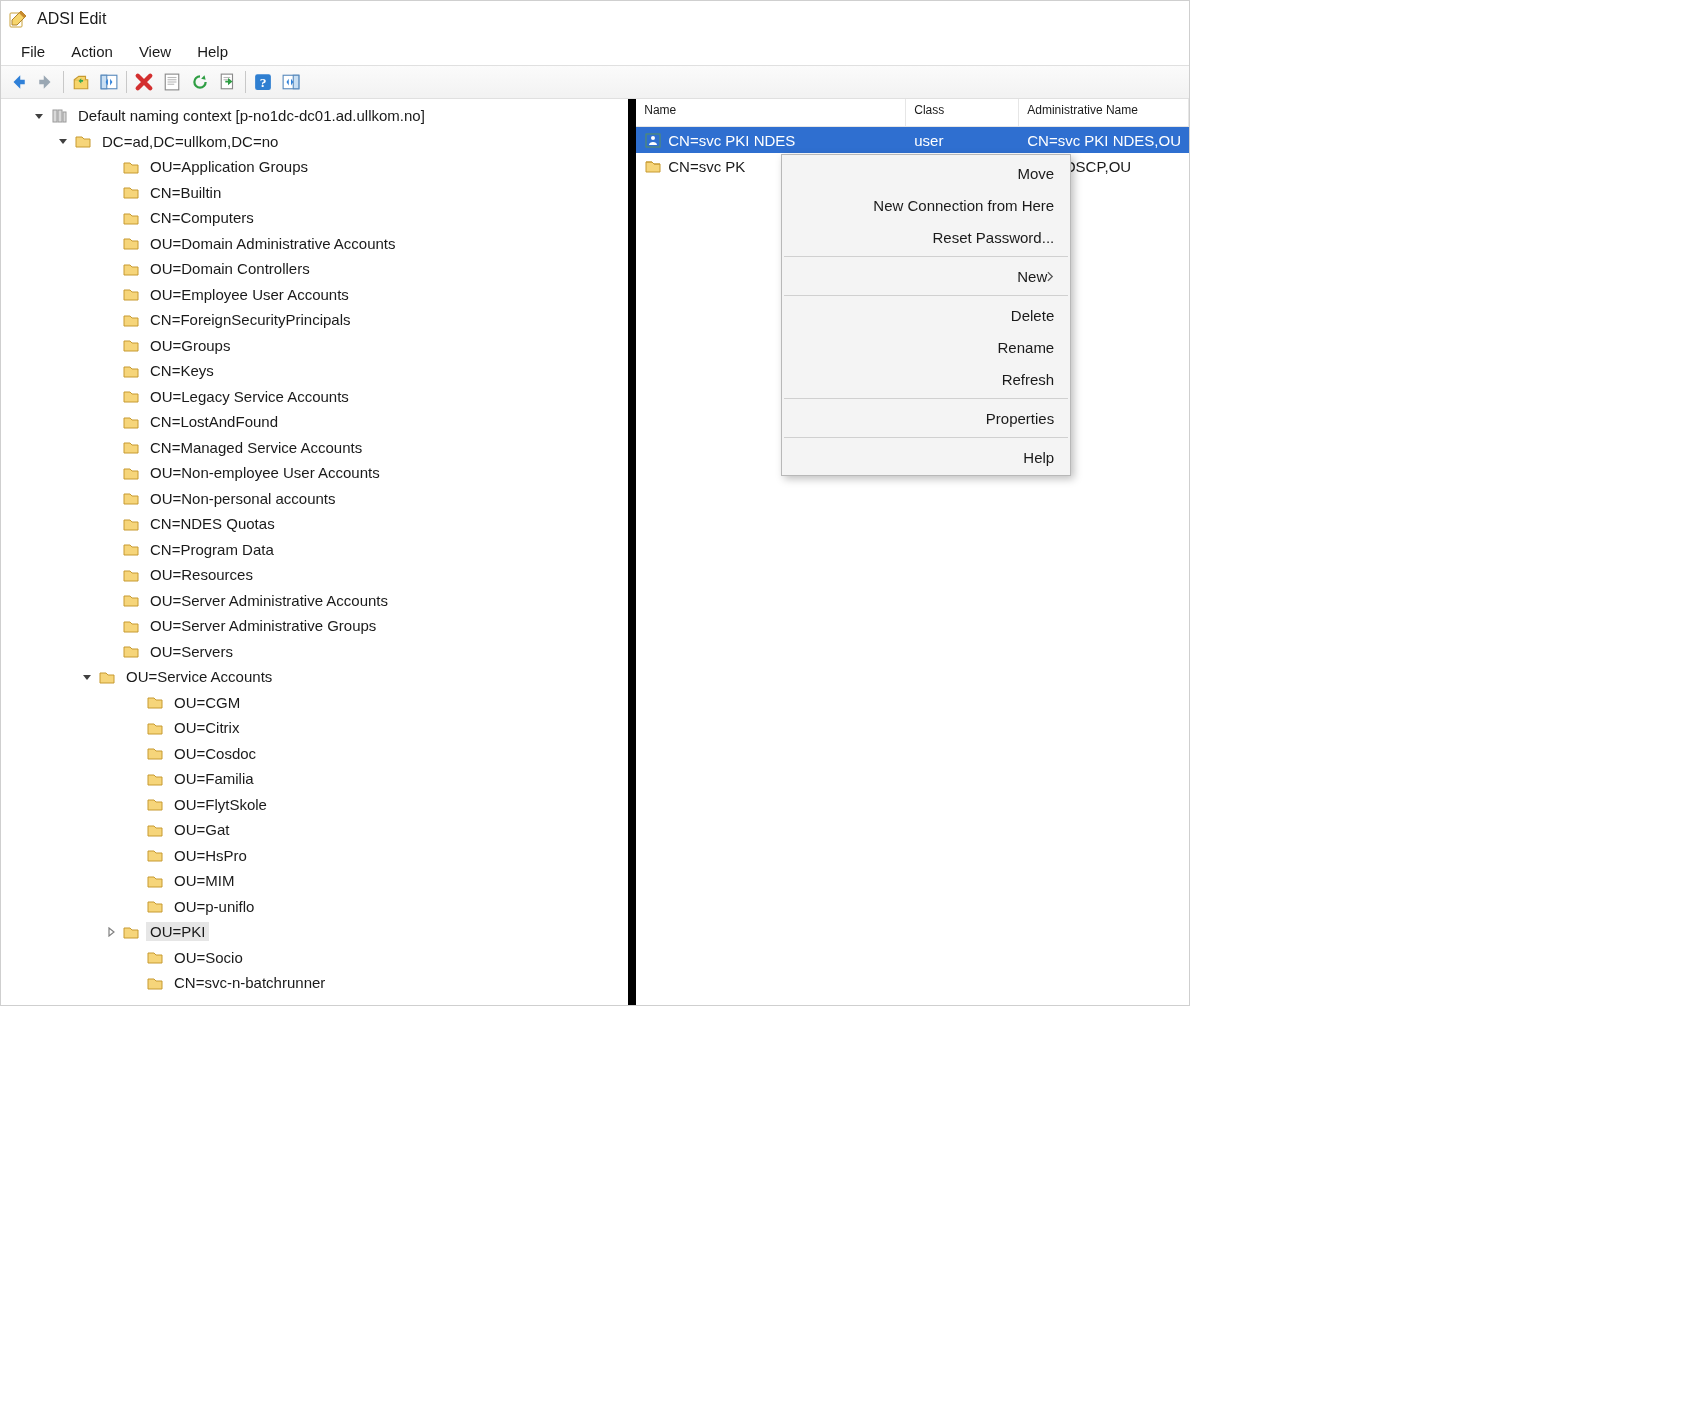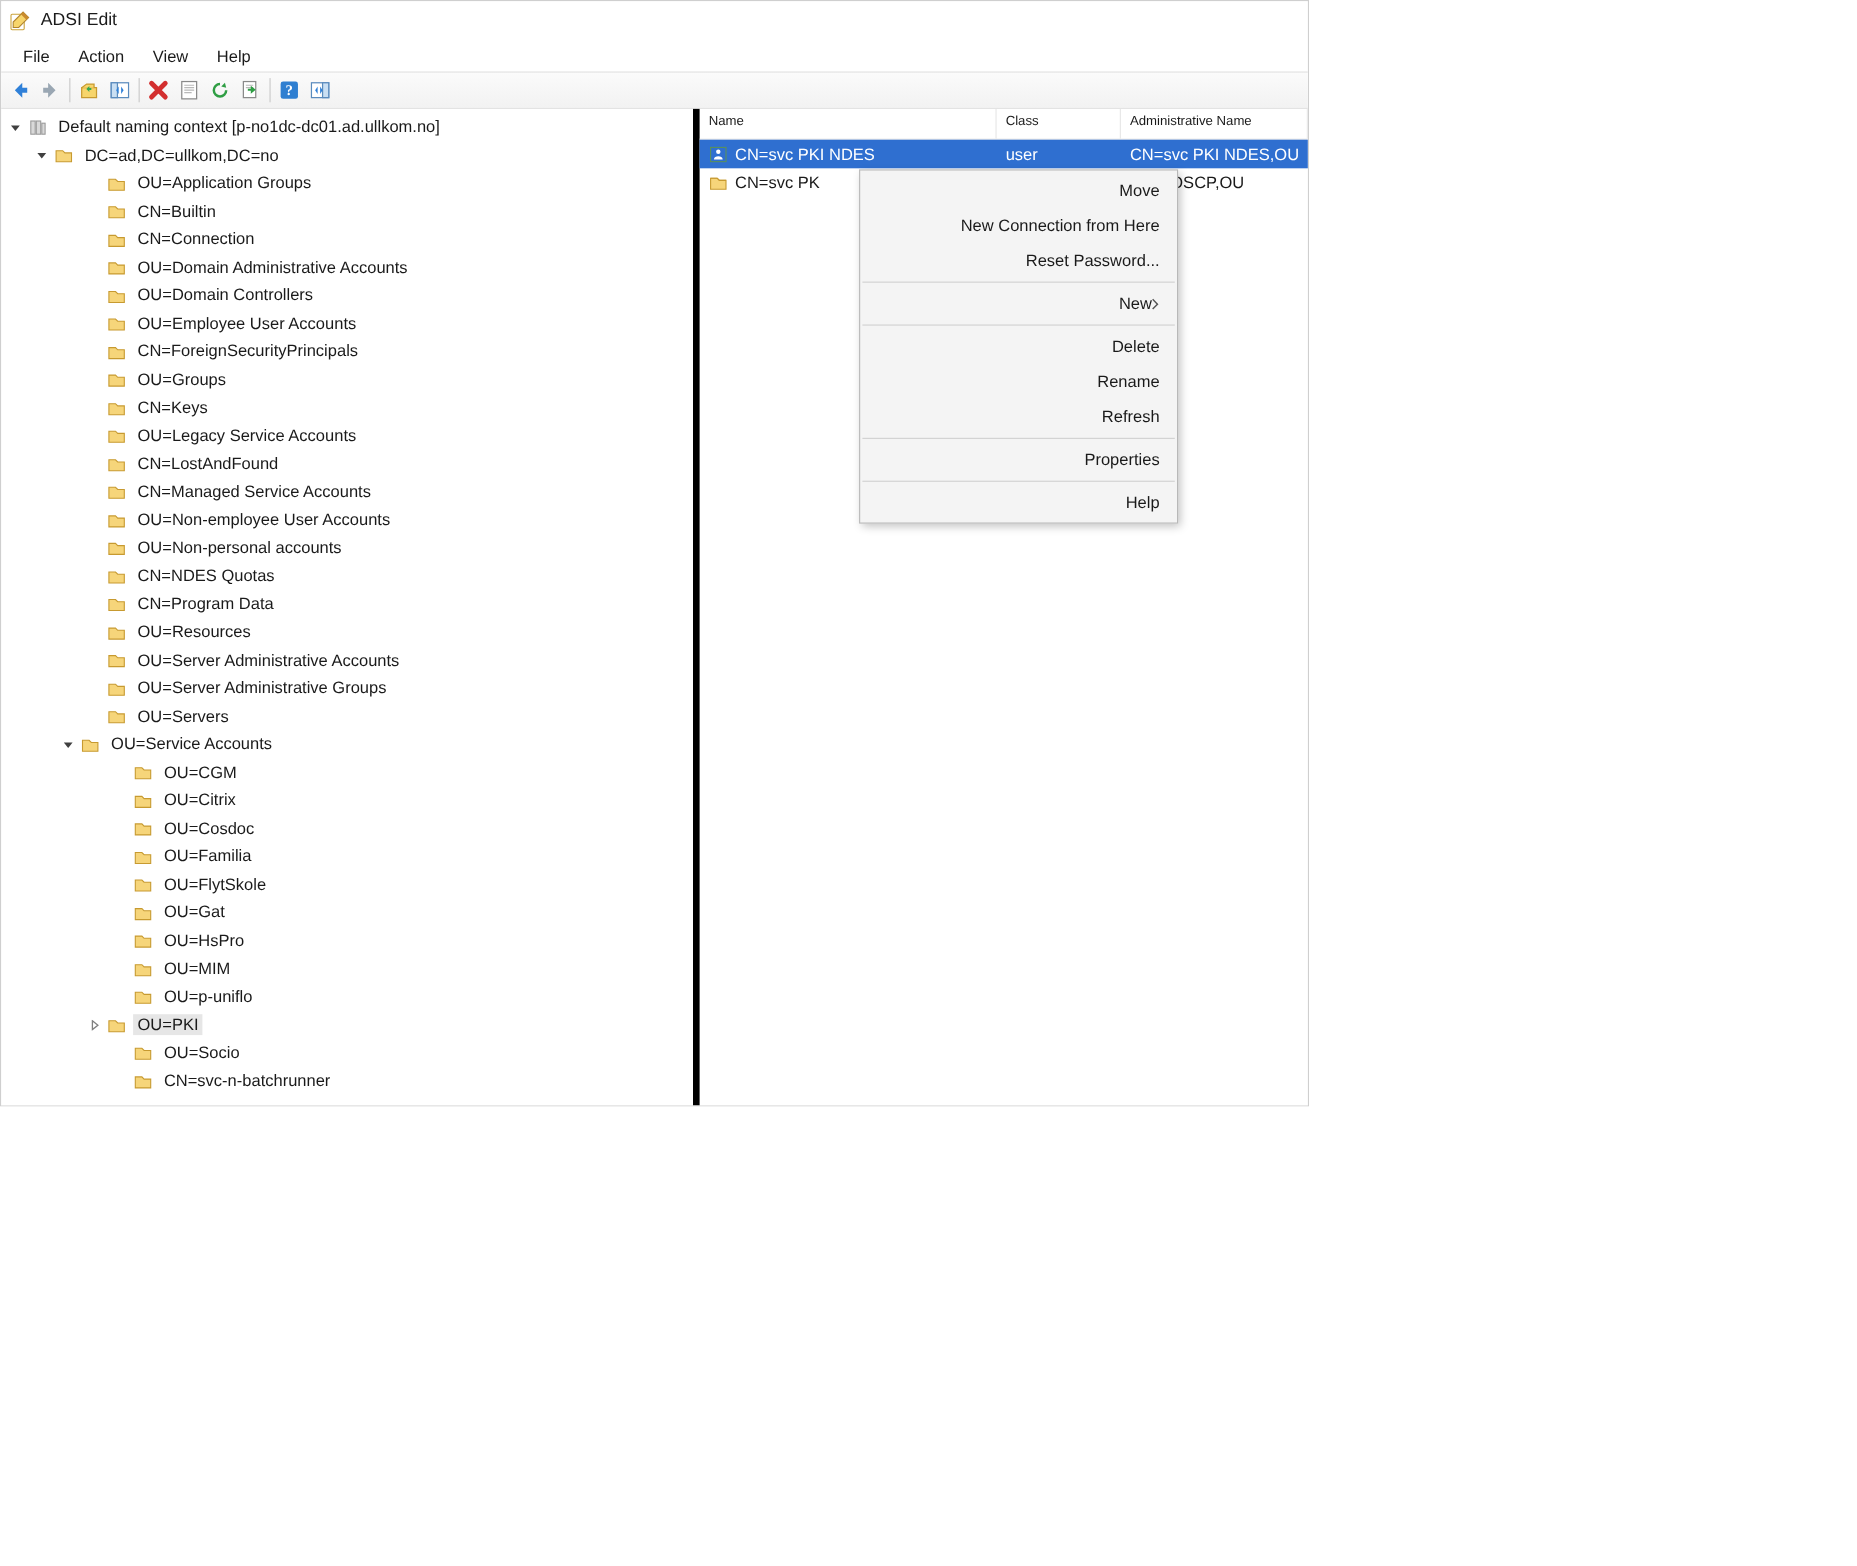--- a/index.html
+++ b/index.html
@@ -7,21 +7,21 @@
   .window { width:1190px; height:1006px; border:1px solid #cfcfcf; position:relative; overflow:hidden; }
   .title-bar { height:36px; display:flex; align-items:center; padding:0 6px; }
   .title-bar .t-icon { width:22px; height:22px; margin-right:8px; display:flex; align-items:center; justify-content:center; }
   .title-text { font-size:16px; }
   .menu-bar { height:28px; display:flex; align-items:center; padding-left:8px; gap:2px; }
   .menu-item { padding:2px 12px; cursor:default; }
   .toolbar { height:34px; border-top:1px solid #e0e0e0; border-bottom:1px solid #e0e0e0; display:flex; align-items:center; padding:0 4px; gap:2px; background:linear-gradient(#fbfbfb,#f2f2f2); }
   .tb-btn { width:26px; height:26px; display:flex; align-items:center; justify-content:center; border:1px solid transparent; border-radius:2px; }
   .tb-sep { width:1px; height:22px; background:#c8c8c8; margin:0 2px; }
   .content { display:flex; height:calc(100% - 98px); }
-  .tree-panel { width:640px; border-right:6px solid #000000; position:relative; overflow:hidden; }
+  .tree-panel { width:640px; border-right:8px solid #000000; position:relative; overflow:hidden;padding-left:25px; }
   .tree-panel-inner { height:100%; overflow:hidden; }
   .tree-scroll-ind { position:absolute; right:-12px; top:0; width:12px; height:100%; background:#f1f1f1; }
   .tree-scroll-up { width:12px; height:14px; display:flex; align-items:center; justify-content:center; }
   .tree { padding:4px 2px; }
   .tree-row { display:flex; align-items:center; height:25.5px; white-space:nowrap; }
   .twisty { width:22px; height:22px; display:flex; align-items:center; justify-content:center; color:#5a5a5a; }
   .twisty svg { width:10px; height:10px; }
   .indent { display:inline-block; }
   .node-icon { width:20px; height:18px; margin-right:4px; display:flex; align-items:center; }
   .node-label { padding:1px 4px; }
@@ -205,21 +205,21 @@
               <span class="node-label">CN=Builtin</span>
             </div>
             <div class="tree-row">
               <span class="indent" style="width:72px"></span>
               <span class="twisty"></span>
               <span class="node-icon">
                 <svg viewBox="0 0 16 16" width="18" height="16">
                   <path d="M1 4h6l2 2h6v8H1z" fill="#f6d57a" stroke="#c79a30"></path>
                 </svg>
               </span>
-              <span class="node-label">CN=Connection</span>
+              <span class="node-label">CN=Computers</span>
             </div>
             <div class="tree-row">
               <span class="indent" style="width:72px"></span>
               <span class="twisty"></span>
               <span class="node-icon">
                 <svg viewBox="0 0 16 16" width="18" height="16">
                   <path d="M1 4h6l2 2h6v8H1z" fill="#f6d57a" stroke="#c79a30"></path>
                 </svg>
               </span>
               <span class="node-label">OU=Domain Administrative Accounts</span>

